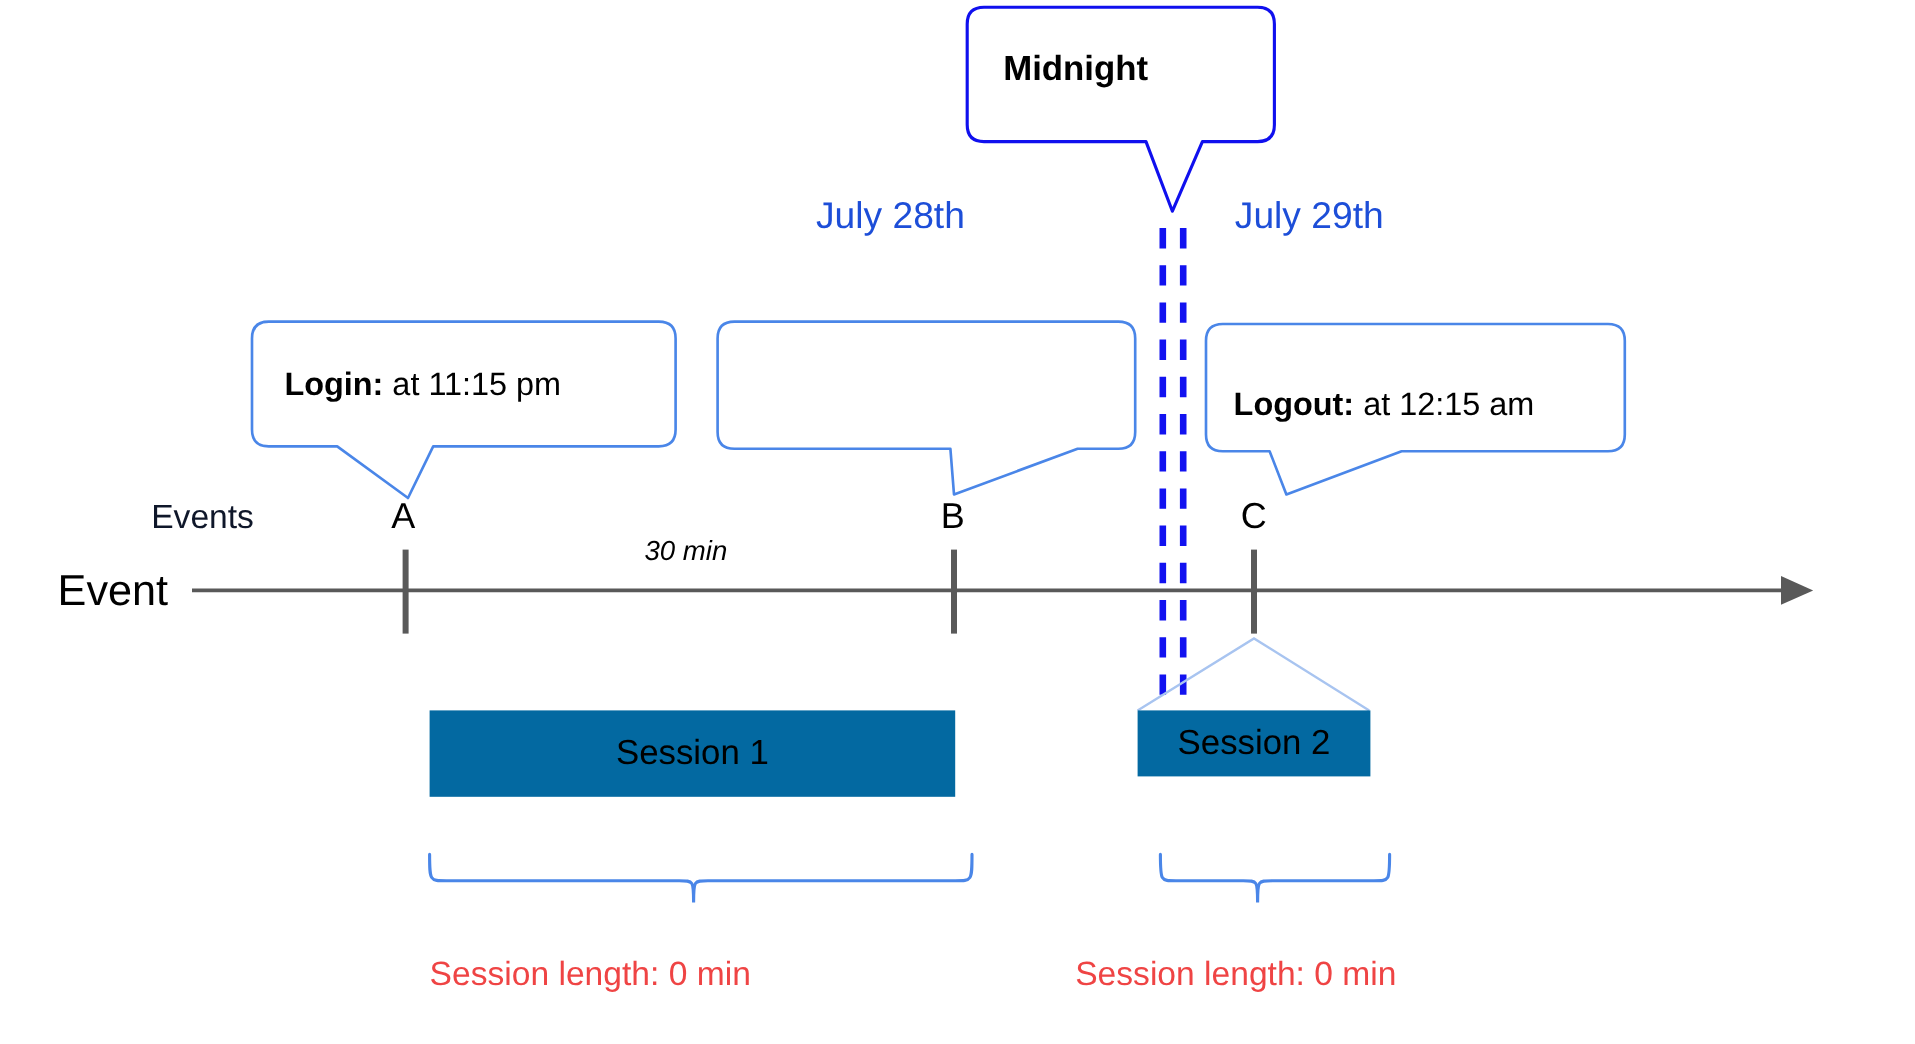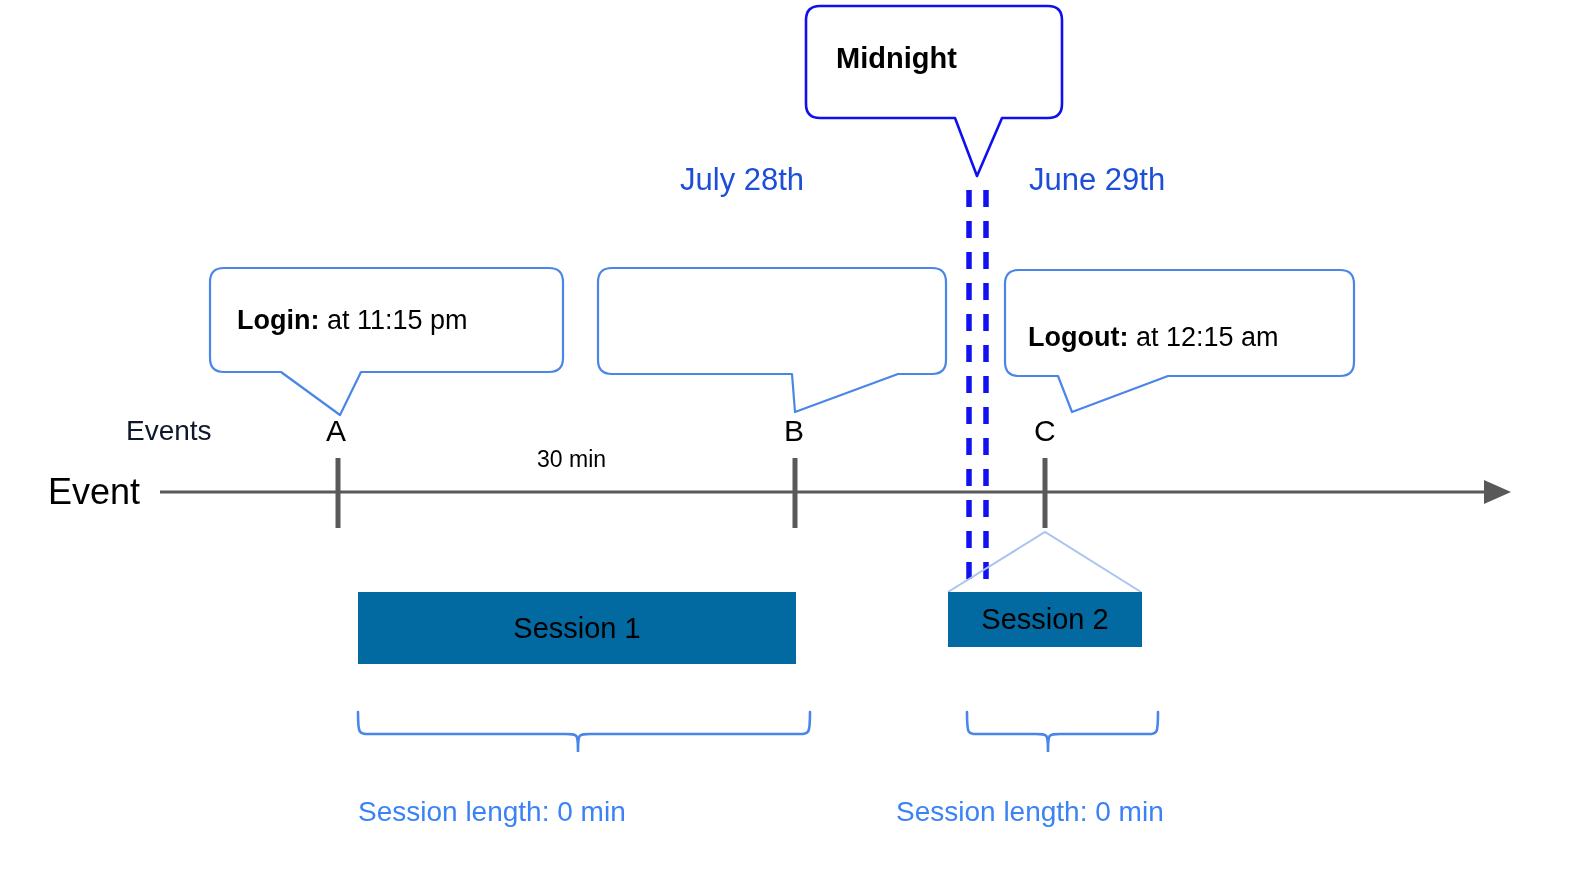--- a/index.html
+++ b/index.html
@@ -72,21 +72,21 @@
     display: flex;
     align-items: center;
     justify-content: center;
   }
   .session-box span {
     font-size: 29px;
     color: #000000;
   }
   .session-length {
     font-size: 28px;
-    color: #3b82f6;
+    color: #ef4444;
   }
 </style>
 </head>
 <body>
 
 <div id="canvas">
 
   <svg id="diagram-svg" viewBox="0 0 1596 870">
     <defs>
       <marker id="arrowend" markerWidth="10" markerHeight="10" refX="1" refY="4" orient="auto" markerUnits="strokeWidth">
@@ -170,39 +170,39 @@
              L 1036,734
              C 1048,734 1048,734 1048,752
              C 1048,734 1048,734 1060,734
              L 1145,734
              C 1158,734 1158,734 1158,712" fill="none" stroke="#4a86e8" stroke-width="2.6" stroke-linecap="round"></path>
   </svg>
 
   <div class="txt midnight-text" style="left:836px; top:44px;">Midnight</div>
 
   <div class="txt date-label" style="left:680px; top:164px;">July 28th</div>
-  <div class="txt date-label" style="left:1029px; top:164px;">June 29th</div>
+  <div class="txt date-label" style="left:1029px; top:164px;">July 29th</div>
 
   <div class="txt callout-text" style="left:237px; top:307px;">
     <span class="lead">Login:</span><span> at 11:15 pm</span>
   </div>
 
 
   <div class="txt callout-text" style="left:1028px; top:324px;">
     <span class="lead">Logout:</span><span> at 12:15 am</span>
   </div>
 
   <div class="txt events-label" style="left:126px; top:417px;">Events</div>
   <div class="txt user-label" style="left:48px; top:474px;">Event</div>
 
   <div class="txt event-letter" style="left:326px; top:416px;">A</div>
   <div class="txt event-letter" style="left:784px; top:416px;">B</div>
   <div class="txt event-letter" style="left:1034px; top:416px;">C</div>
 
-  <div class="txt duration-label" style="left:537px; top:448px;">30 min</div>
+  <div class="txt duration-label" style="left:537px; top:448px;font-style:italic;">30 min</div>
 
   <div class="session-box" style="left:358px; top:592px; width:438px; height:72px;">
     <span>Session 1</span>
   </div>
   <div class="session-box" style="left:948px; top:592px; width:194px; height:55px;">
     <span>Session 2</span>
   </div>
 
   <div class="txt session-length" style="left:358px; top:798px;">Session length: 0 min</div>
   <div class="txt session-length" style="left:896px; top:798px;">Session length: 0 min</div>

